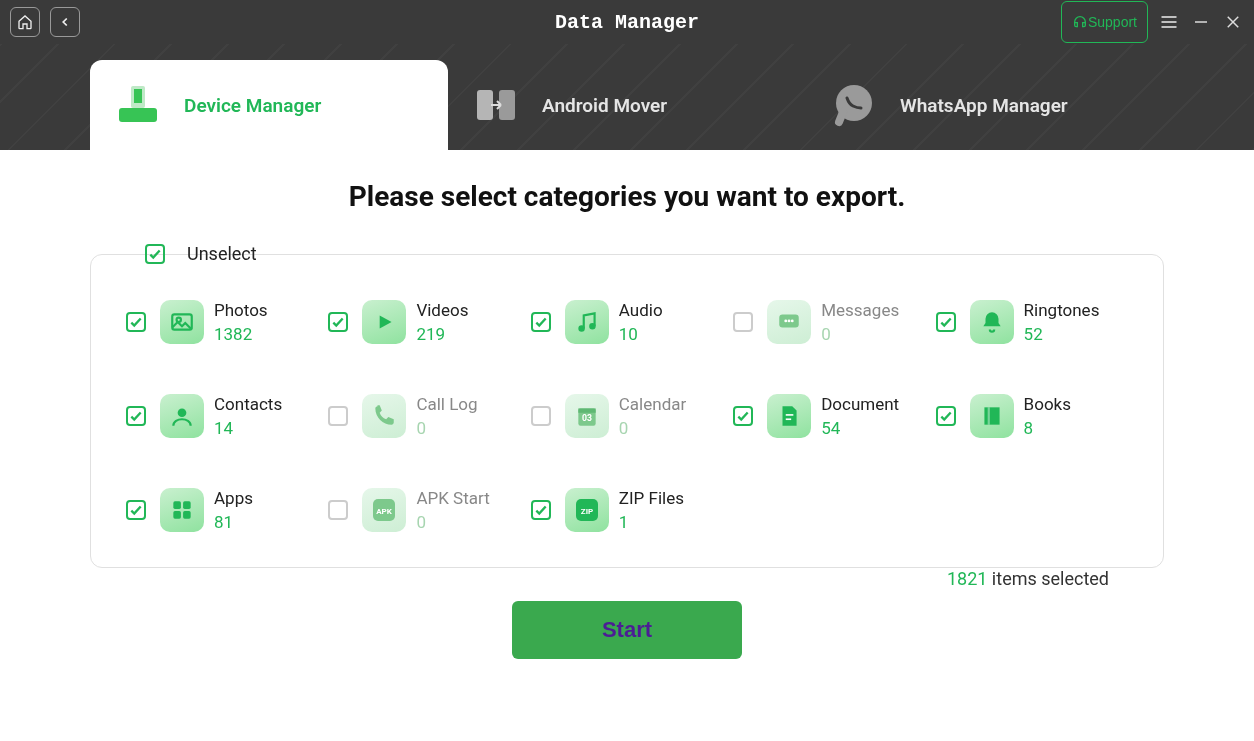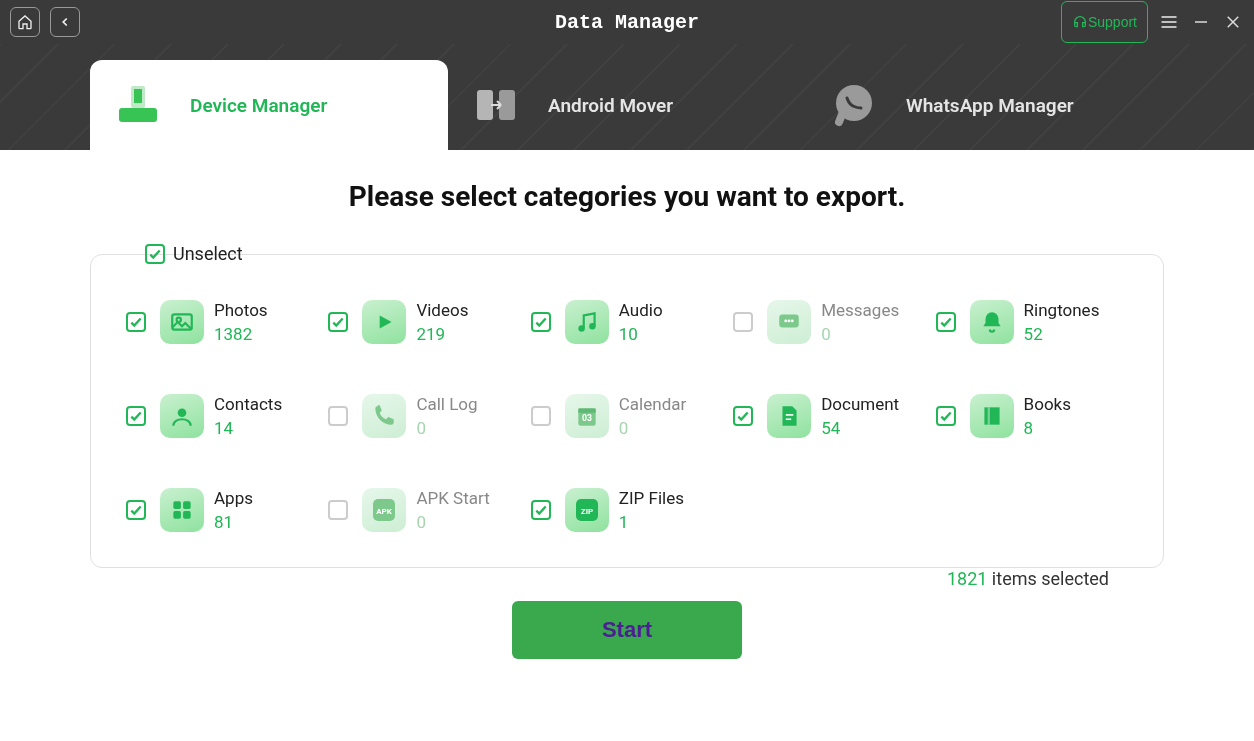--- a/index.html
+++ b/index.html
@@ -7,28 +7,28 @@
   .titlebar { height: 44px; background: #3a3a3a; display: flex; align-items: center; padding: 0 10px; position: relative; }
   .titlebar-left { display: flex; gap: 10px; }
   .square-btn { width: 30px; height: 30px; border: 1px solid #999; border-radius: 6px; background: #3a3a3a; display: flex; align-items: center; justify-content: center; color: #eee; cursor: pointer; }
   .title { position: absolute; left: 50%; transform: translateX(-50%); color: #fff; font-size: 20px; font-weight: 700; font-family: Liberation Mono, monospace; }
   .titlebar-right { margin-left: auto; display: flex; align-items: center; gap: 10px; }
   .support-btn { border: 1px solid #21b757; color: #21b757; background: transparent; border-radius: 6px; padding: 12px 10px; display: flex; align-items: center; gap: 0; font-size: 14px; cursor: pointer; }
   .win-btn { width: 22px; height: 22px; color: #ddd; display: flex; align-items: center; justify-content: center; cursor: pointer; }
   .tabs-strip { height: 106px; background: #3a3a3a; background-image:
       repeating-linear-gradient(135deg, rgba(255,255,255,0.03) 0 2px, transparent 2px 40px);
     display: flex; align-items: flex-end; padding: 0 90px; gap: 0; }
-  .tab { flex: 1; height: 90px; display: flex; align-items: center; gap: 24px; padding: 0 20px; cursor: pointer; }
+  .tab { flex: 1; height: 90px; display: flex; align-items: center; gap: 18px; padding: 0 20px; cursor: pointer; }
   .tab.active { background: #fff; border-radius: 12px 12px 0 0; }
   .tab-icon { width: 56px; height: 56px; display: flex; align-items: center; justify-content: center; }
   .tab-label { font-size: 19px; font-weight: 600; color: #e5e5e5; }
   .tab.active .tab-label { color: #21b757; }
   .main { padding: 30px 90px 20px; }
   .headline { text-align: center; font-size: 28px; font-weight: 700; color: #111; margin-bottom: 30px; }
-  .unselect-row { display: flex; align-items: center; gap: 8px; margin-left: 55px; margin-bottom: -10px; position: relative; z-index: 2; }
+  .unselect-row { display: flex; align-items: center; gap: 22px; margin-left: 55px; margin-bottom: -10px; position: relative; z-index: 2; }
   .unselect-label { font-size: 18px; color: #222; }
   .box { border: 1px solid #e0e0e0; border-radius: 12px; padding: 45px 35px 35px; margin-top: 0; position: relative; }
   .grid { display: grid; grid-template-columns: repeat(5, 1fr); row-gap: 50px; column-gap: 10px; }
   .cat { display: flex; align-items: center; gap: 10px; }
   .chk { width: 20px; height: 20px; border: 2px solid #21b757; border-radius: 4px; display: flex; align-items: center; justify-content: center; cursor: pointer; flex-shrink: 0; }
   .chk.unchecked { border-color: #ccc; }
   .chk svg { display: block; }
   .cat-icon { width: 44px; height: 44px; border-radius: 10px; background: linear-gradient(160deg, #c9f0cf, #8fe29f); display: flex; align-items: center; justify-content: center; flex-shrink: 0; margin-left: 4px; }
   .cat-icon.dim { background: linear-gradient(160deg, #e6f7ea, #cdeed4); }
   .cat-text { display: flex; flex-direction: column; gap: 4px; }

